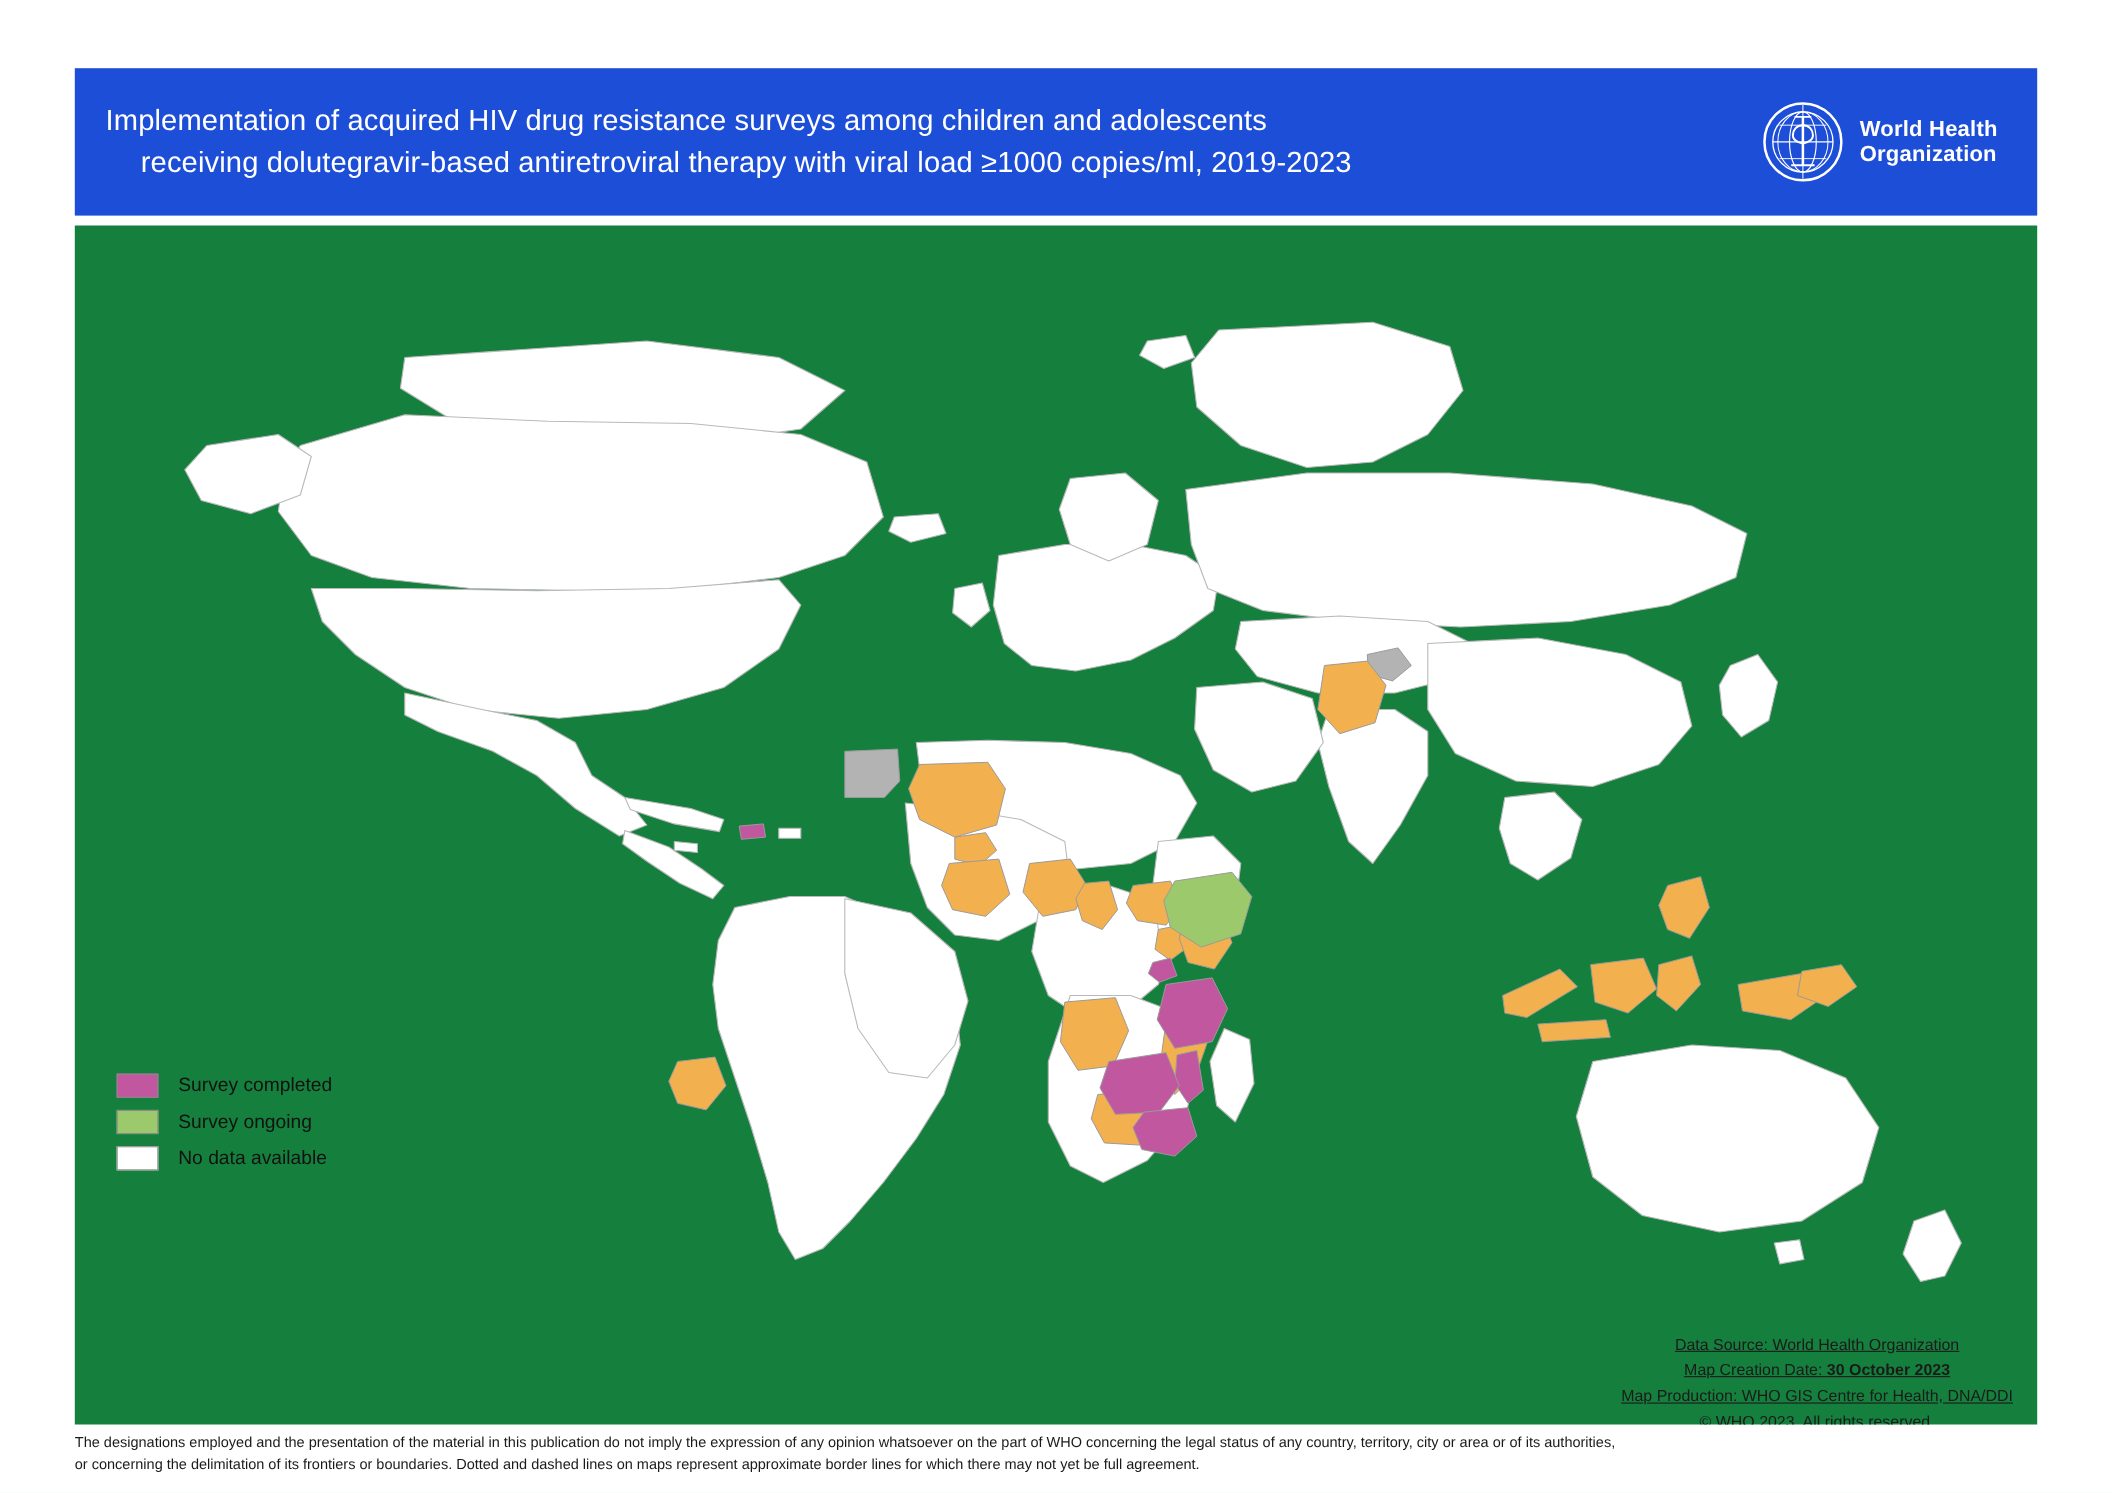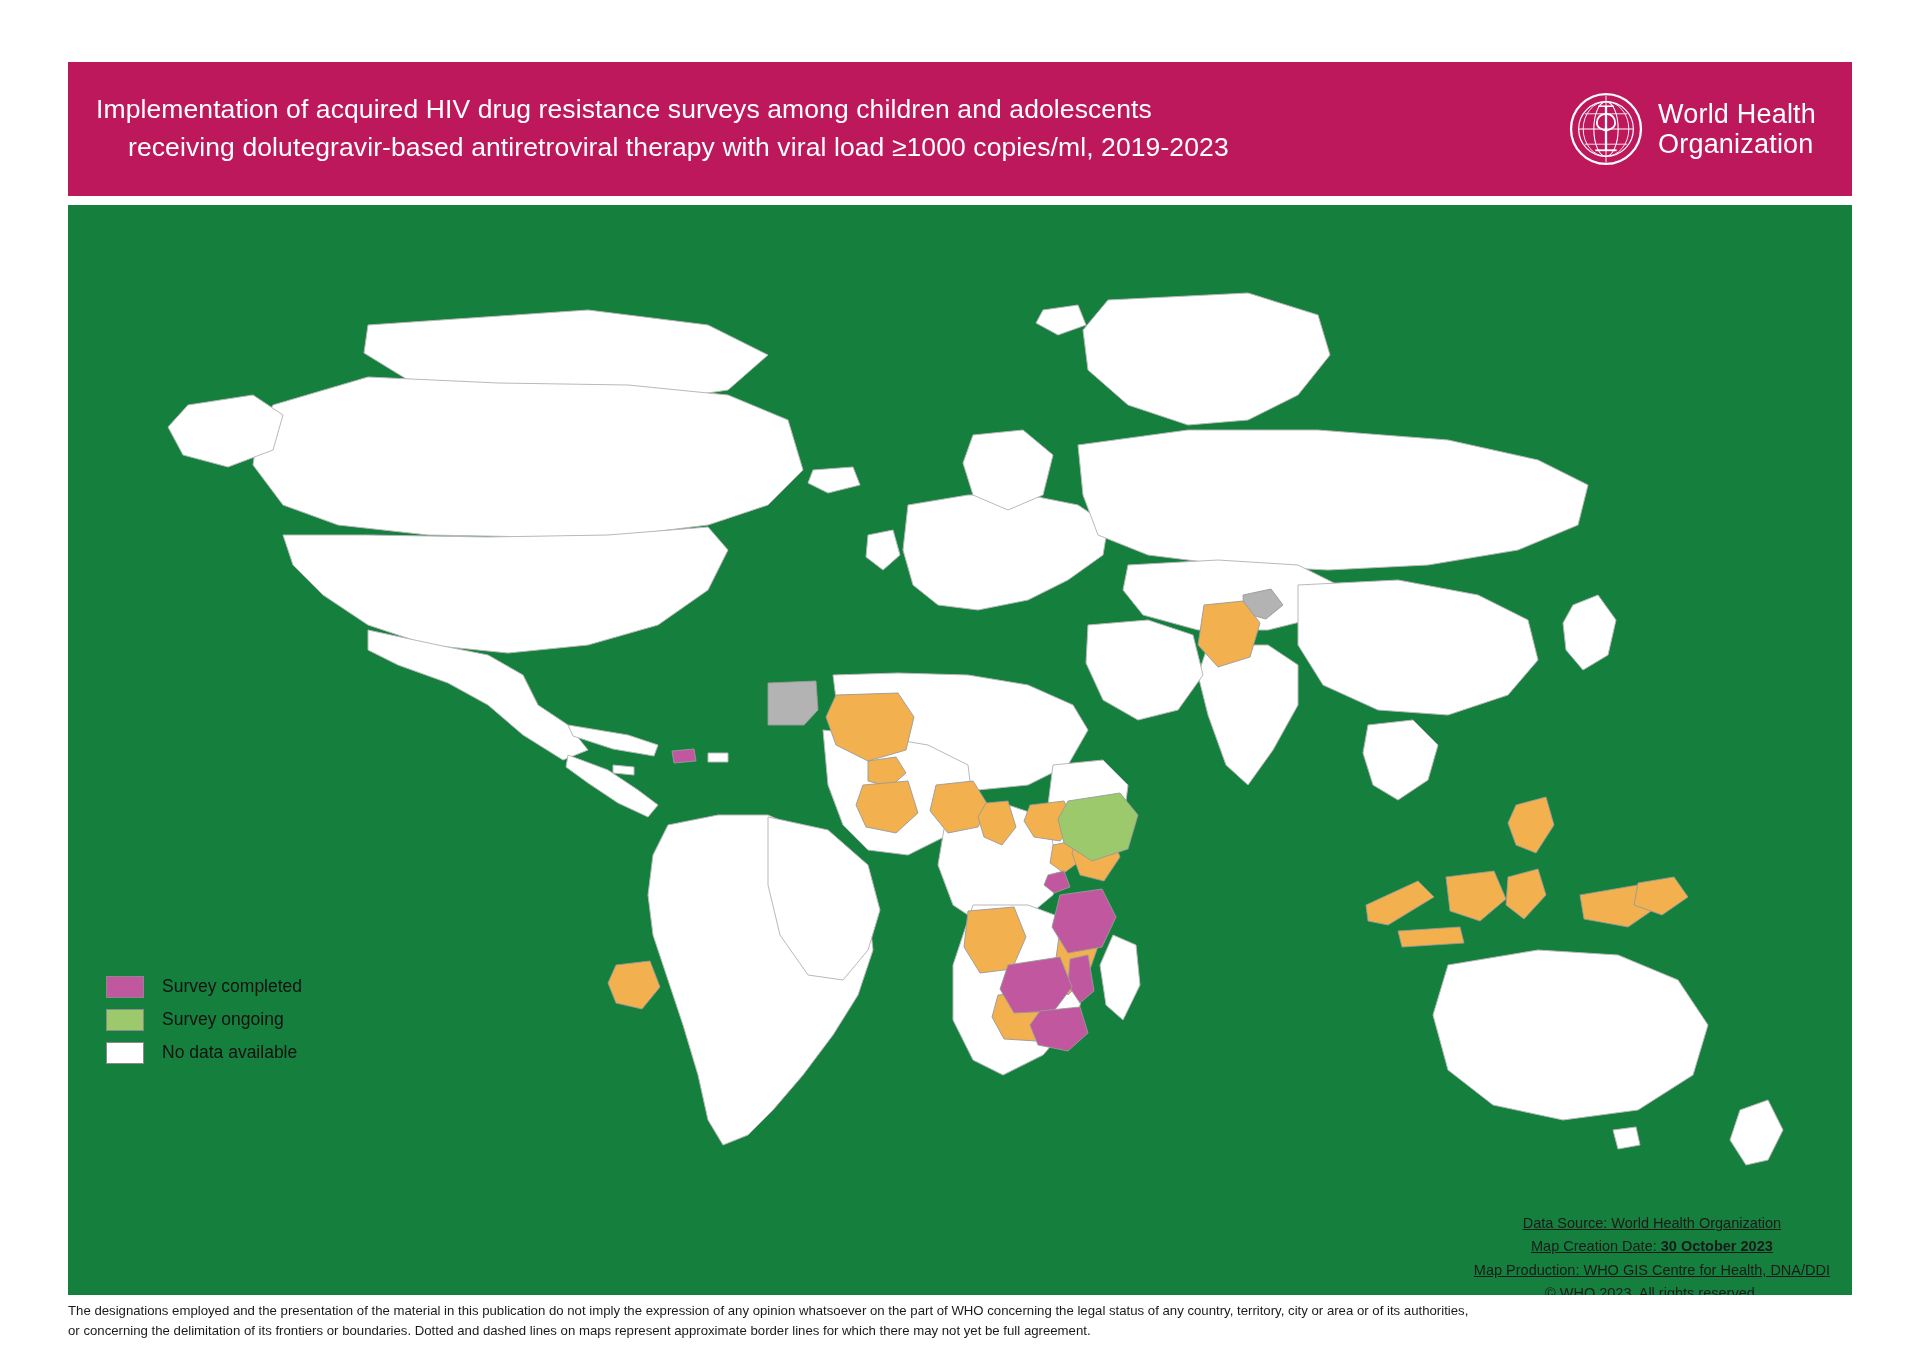--- a/index.html
+++ b/index.html
@@ -20,21 +20,21 @@
     background: #ffffff;
   }
 
   
   .header {
     position: absolute;
     left: 68px;
     top: 62px;
     width: 1784px;
     height: 134px;
-    background: #be185d;
+    background: #1d4ed8;
     display: flex;
     align-items: center;
     justify-content: space-between;
     box-sizing: border-box;
     padding: 0 28px 0 28px;
   }
   .header-title {
     color: #ffffff;
     font-size: 26.5px;
     line-height: 1.42;
@@ -49,22 +49,22 @@
     gap: 14px;
     padding-right: 8px;
   }
   .who-emblem {
     width: 76px;
     height: 76px;
     flex: 0 0 76px;
   }
   .who-text {
     color: #ffffff;
-    font-size: 27px;
-    font-weight: 400;
+    font-size: 20px;
+    font-weight: 700;
     line-height: 1.12;
     letter-spacing: 0.2px;
   }
 
   
   .map-area {
     position: absolute;
     left: 68px;
     top: 205px;
     width: 1784px;

